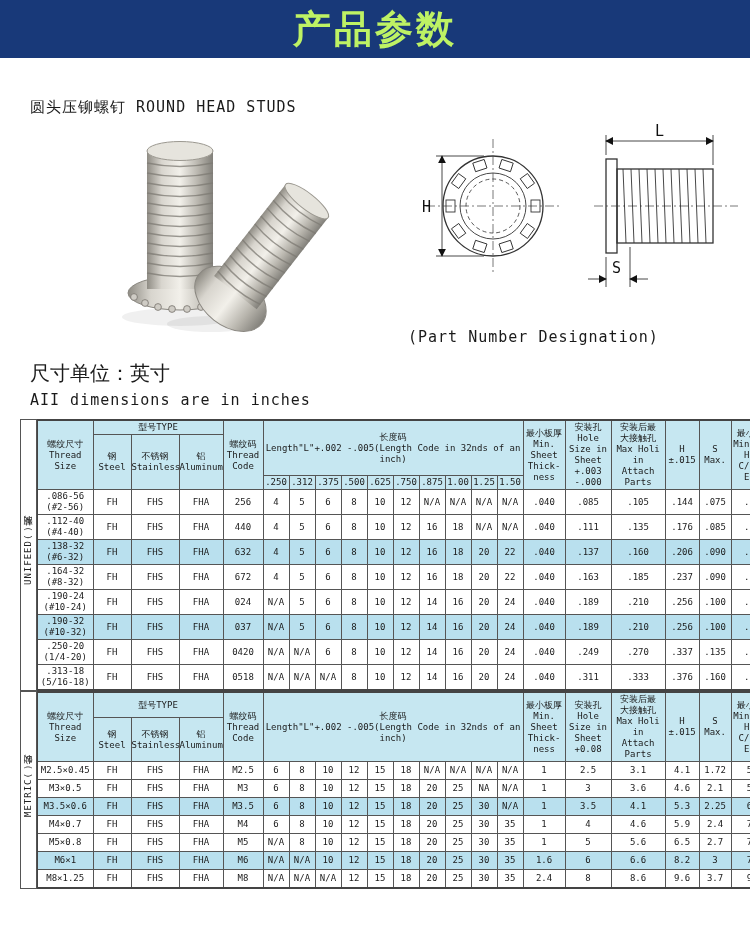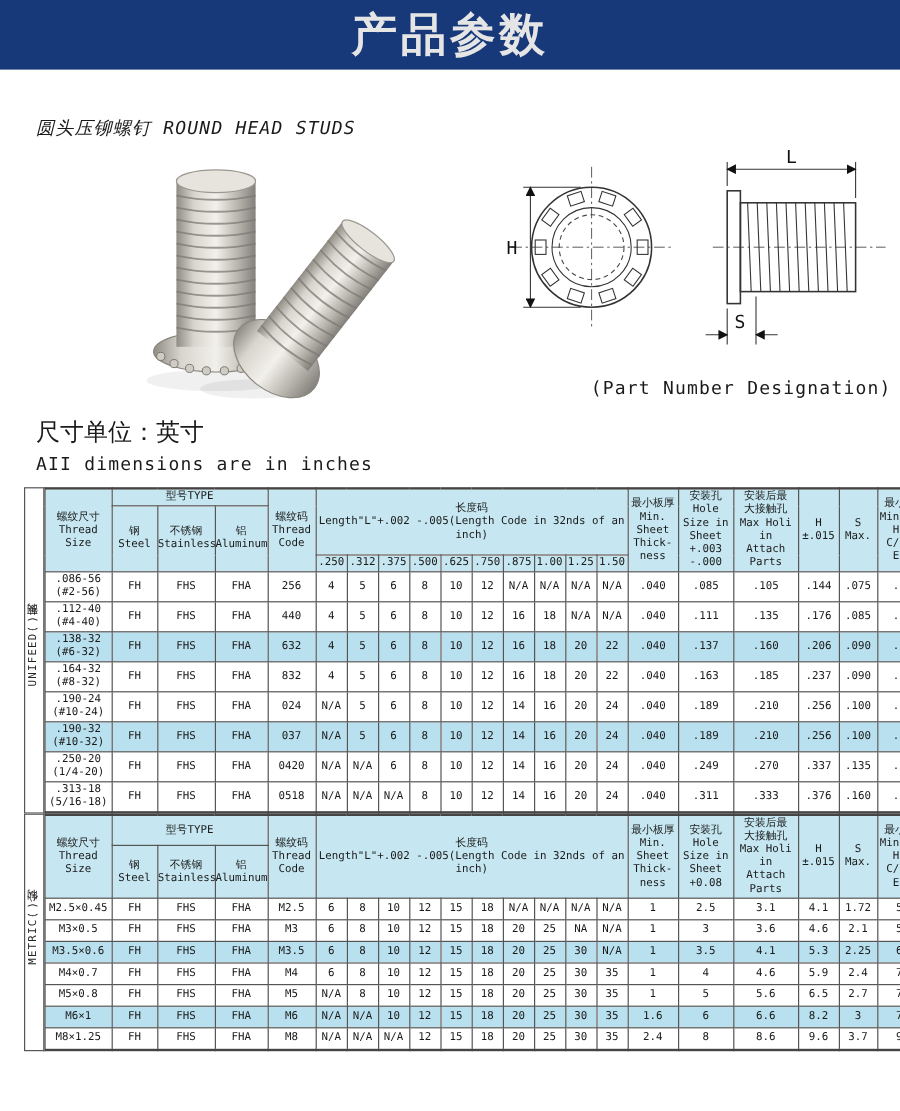--- a/index.html
+++ b/index.html
@@ -1,31 +1,31 @@
 <!DOCTYPE html>
 <html><head>
 <meta charset="utf-8">
 <style>
   html,body{margin:0;padding:0;background:#ffffff;}
   body{width:750px;font-family:"DejaVu Sans Mono","DejaVu Sans",monospace;color:#1a1a1a;}
   .page{width:750px;min-height:926px;background:#fff;overflow:hidden;}
 
   
   .banner{height:58px;background:#183979;display:flex;align-items:center;justify-content:center;}
-  .banner h1{margin:0;color:#e5e5e5;font-size:38px;font-weight:bold;letter-spacing:3px;
+  .banner h1{margin:0;color:#bef264;font-size:38px;font-weight:bold;letter-spacing:3px;
              font-family:"DejaVu Sans","Liberation Sans",sans-serif;}
 
   
-  .product-title{margin:40px 0 4px 30px;font-size:15px;letter-spacing:1px;font-style:italic;}
+  .product-title{margin:40px 0 4px 30px;font-size:15px;letter-spacing:1px;}
 
   
   .media-row{display:flex;margin:4px 0 0 28px;align-items:flex-start;}
   .photo-box{width:310px;height:212px;}
   .diagram-block{margin-left:70px;width:335px;}
-  .diagram-caption{text-align:right;font-size:15px;margin-top:14px;letter-spacing:1px;}
+  .diagram-caption{text-align:left;font-size:15px;margin-top:28px;letter-spacing:1px;}
 
   
   .unit-label{margin:14px 0 2px 30px;font-size:20px;}
   .unit-note{margin:4px 17px 10px 30px;font-size:15px;letter-spacing:1px;}
 
   
   .table-wrap{position:relative;margin:0 20px 0 20px;padding-left:16px;}
   .side-label{position:absolute;left:0;top:0;bottom:0;width:15px;border:1px solid #555;
               display:flex;align-items:center;justify-content:center;
               writing-mode:vertical-rl;transform:rotate(180deg);
@@ -336,21 +336,21 @@
             <td>.206</td>
             <td>.090</td>
             <td>.250</td>
           </tr>
           <tr>
             <td>.164-32
 (#8-32)</td>
             <td>FH</td>
             <td>FHS</td>
             <td>FHA</td>
-            <td>832</td>
+            <td>672</td>
             <td>4</td>
             <td>5</td>
             <td>6</td>
             <td>8</td>
             <td>10</td>
             <td>12</td>
             <td>16</td>
             <td>18</td>
             <td>20</td>
             <td>22</td>

